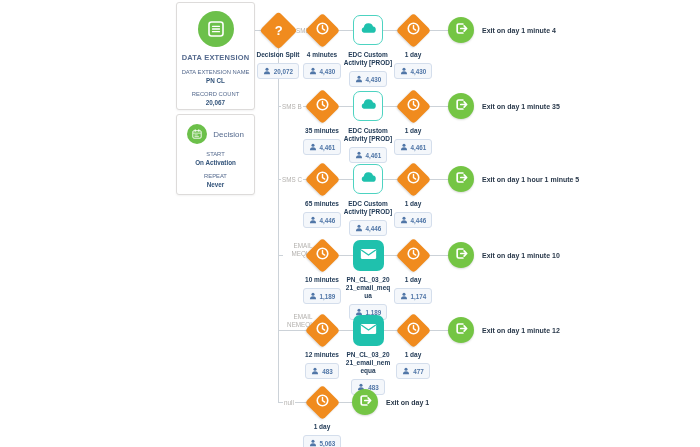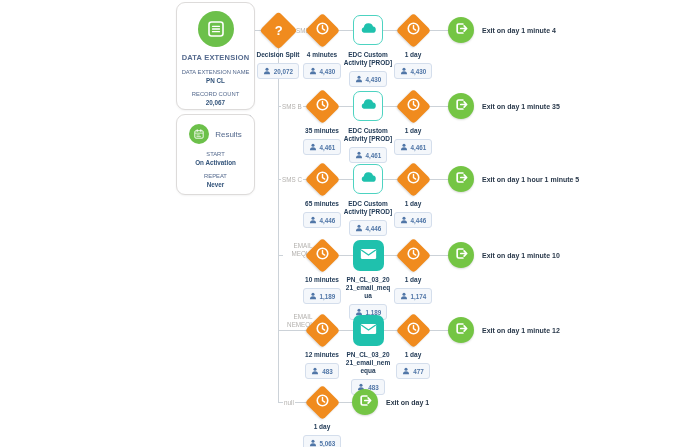--- a/index.html
+++ b/index.html
@@ -5,21 +5,21 @@
   * { margin:0; padding:0; box-sizing:border-box; }
   html,body { background:#fff; }
   .canvas {
     position:relative; width:700px; height:447px; overflow:hidden;
     font-family:"Liberation Sans", sans-serif; background:#fff; color:#233c58;
   }
   .hline { position:absolute; height:1px; background:#ccd2d8; z-index:0; }
   .vline { position:absolute; width:1px;  background:#ccd2d8; z-index:0; }
 
   
-  .card { position:absolute; background:#fff; border:1px solid #dddbda; border-radius:9px;
+  .card { position:absolute; background:#fff; border:1px solid #dddbda; border-radius:3px;
           box-shadow:0 1px 2px rgba(0,0,0,.05); z-index:2; text-align:center; }
   .card-de { left:176px; top:2px; width:79px; height:108px; padding-top:8px; }
   .circle-icon { border-radius:50%; background:#6cc04a; display:flex; align-items:center; justify-content:center; margin:0 auto; }
   .ci-lg { width:36px; height:36px; }
   .ci-sm { width:20px; height:20px; margin:0; }
   .card-title { font-size:7.5px; font-weight:bold; color:#54698d; letter-spacing:.2px; margin-top:6px; }
   .card-sub   { font-size:5.8px; color:#54698d; margin-top:7px; }
   .card-val   { font-size:6.3px; font-weight:bold; color:#32537a; margin-top:2px; }
   .card-link  { font-size:6.8px; color:#0070d2; font-weight:bold; margin-top:9px;
                 display:flex; align-items:center; justify-content:center; gap:3px; cursor:pointer; }
@@ -88,21 +88,21 @@
   <div class="card card-sch">
     <div class="sch-head">
       <div class="circle-icon ci-sm">
         <svg width="12" height="12" viewBox="0 0 20 20">
             <rect x="3" y="4.5" width="14" height="12.5" rx="2" fill="none" stroke="#fff" stroke-width="1.5"></rect>
             <path d="M3.5 8.6h13" stroke="#fff" stroke-width="1.2"></path>
             <path d="M7 2.8v3M13 2.8v3" stroke="#fff" stroke-width="1.5" stroke-linecap="round"></path>
             <path d="M6.5 11.5h4M6.5 14h6" stroke="#fff" stroke-width="1.2" stroke-linecap="round"></path>
           </svg>
       </div>
-      <span class="sch-title">Results</span>
+      <span class="sch-title">Decision</span>
     </div>
     <div class="card-sub">START</div>
     <div class="card-val">On Activation</div>
     <div class="card-sub">REPEAT</div>
     <div class="card-val">Never</div>
   </div>
 
   <div class="node" style="left:233px; top:12px;">
     <div class="icon-area">
         <div class="diamond d-lg">

